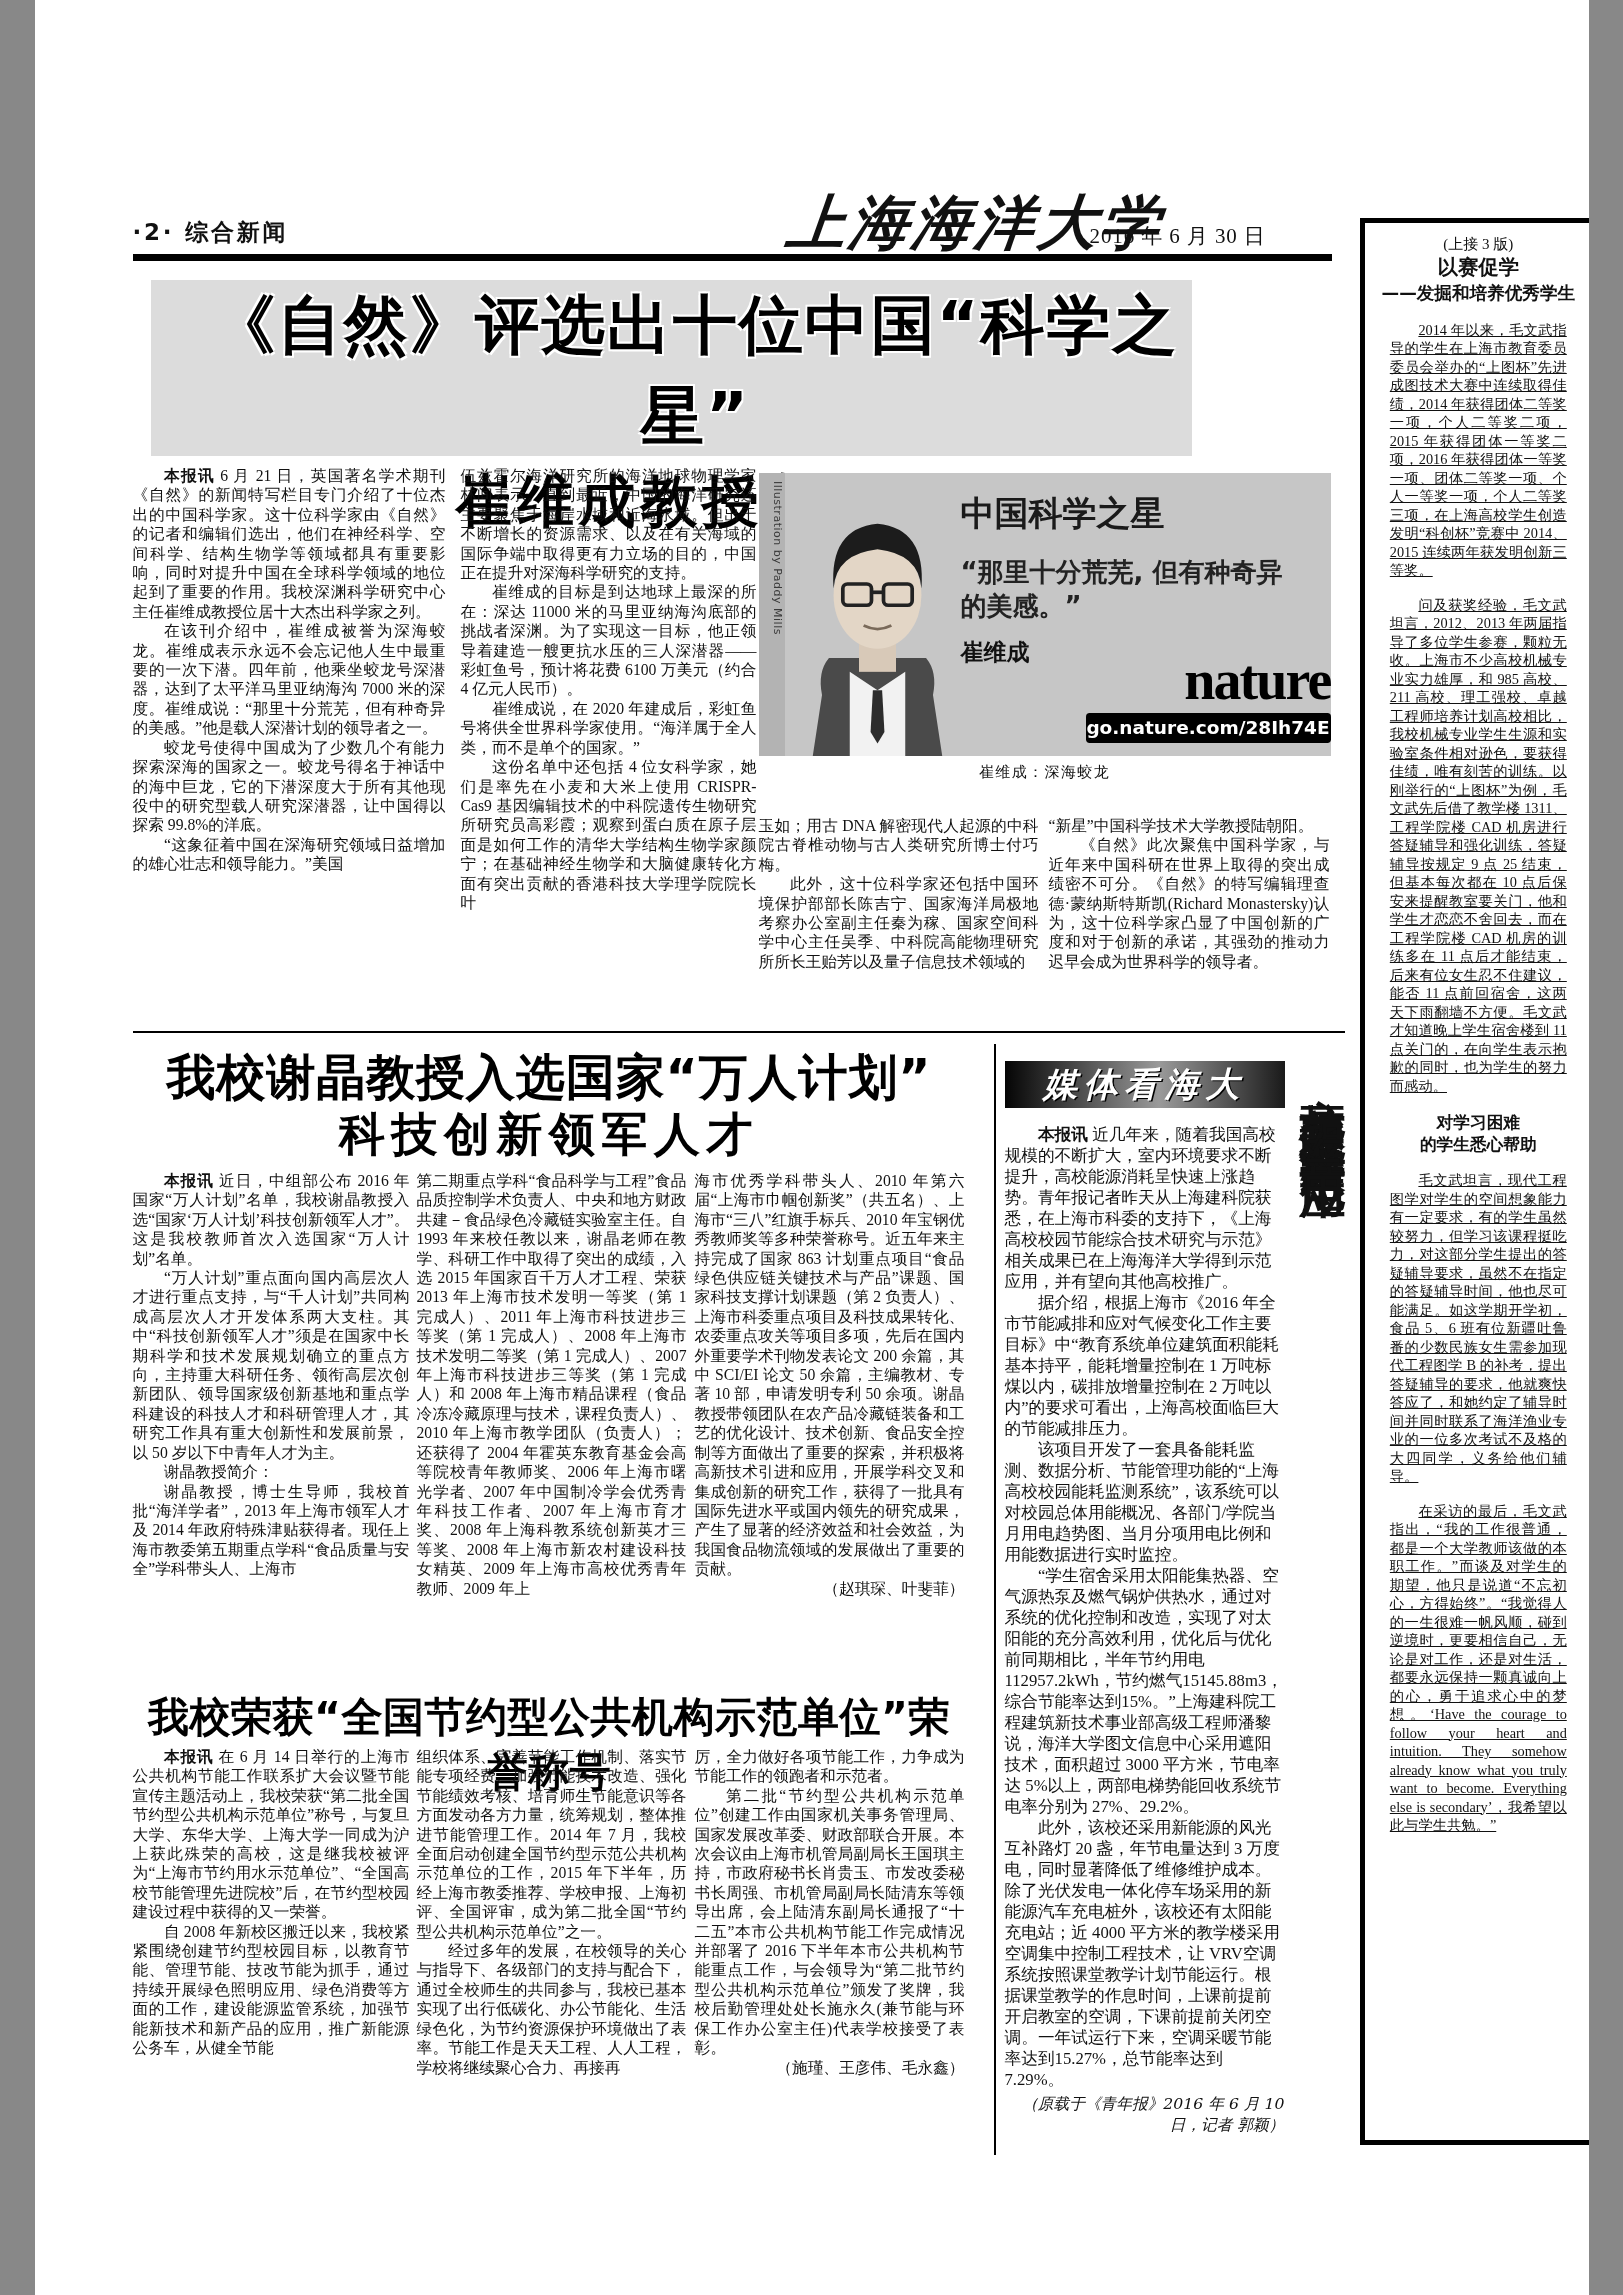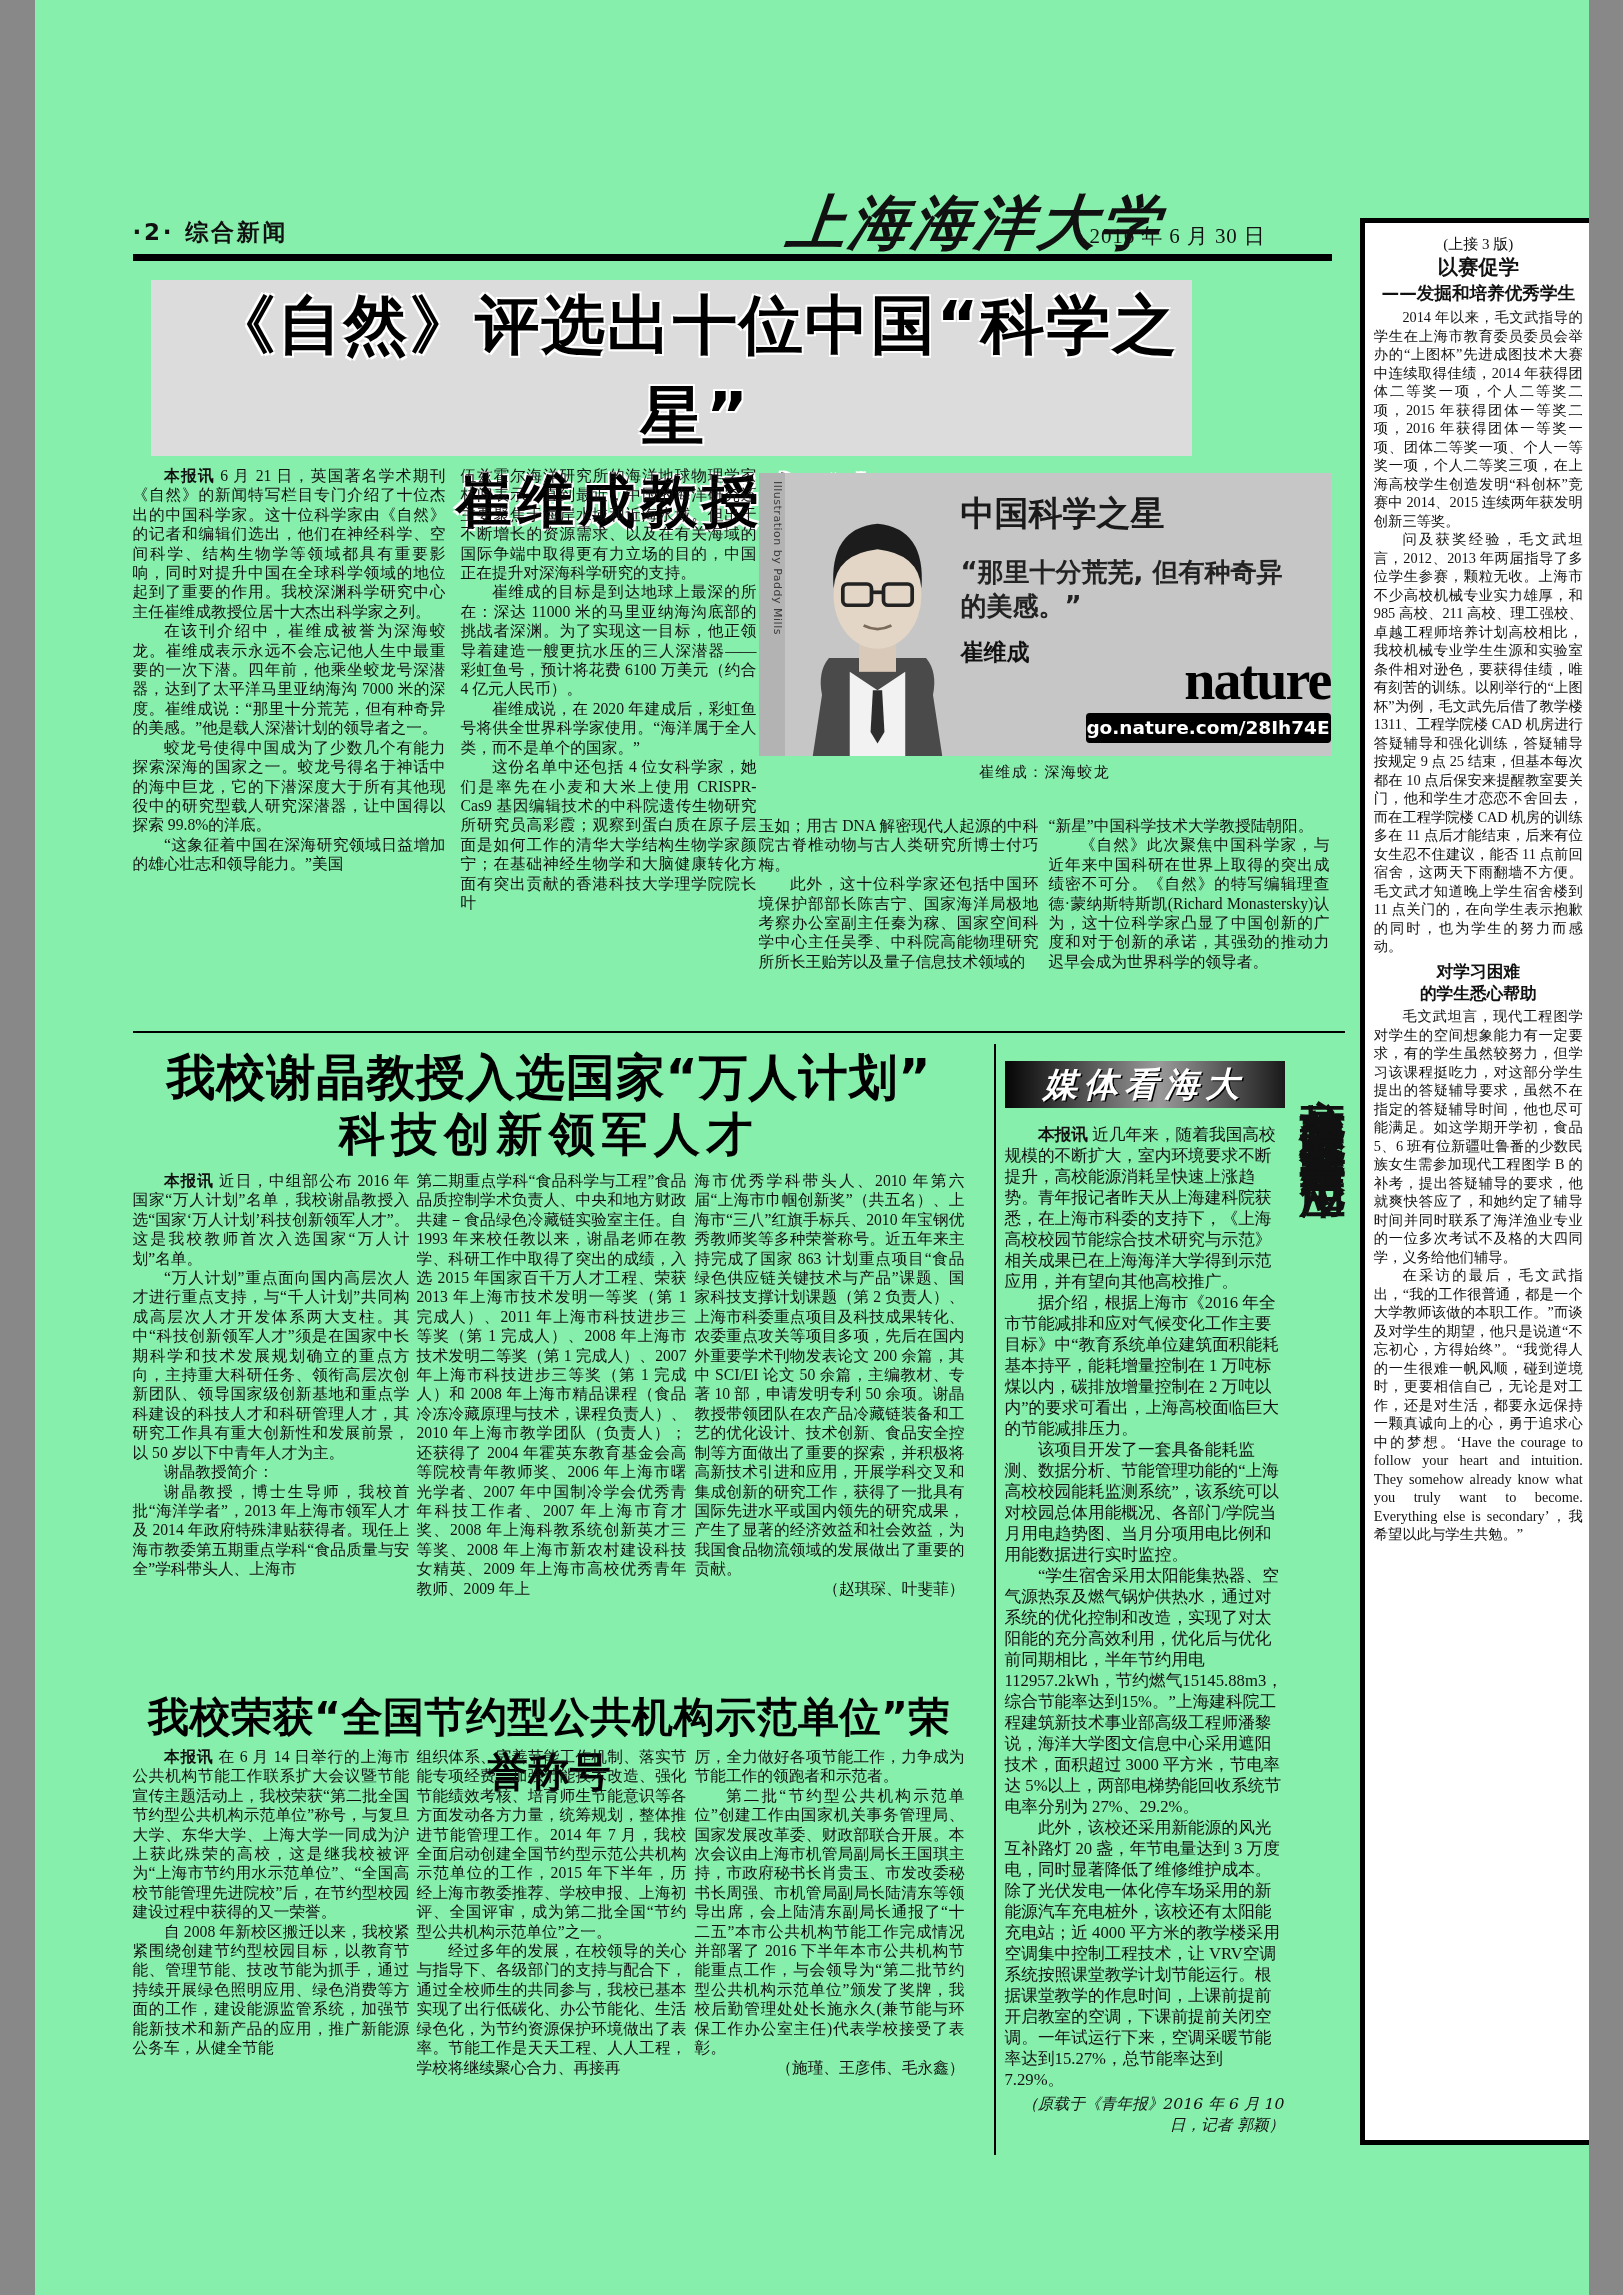--- a/index.html
+++ b/index.html
@@ -1,16 +1,16 @@
 <!DOCTYPE html>
 <html style="font-size:7.4px"><head>
 <meta charset="utf-8">
 <style>
   html,body{margin:0;padding:0;background:#888;}
-  #page{position:relative;width:1554px;height:2295px;background:#86efac;margin:0 auto;
+  #page{position:relative;width:1554px;height:2295px;background:#ffffff;margin:0 auto;
         font-family:"Liberation Serif","DejaVu Serif",serif;color:#111;overflow:hidden;}
   .abs{position:absolute;}
   
   #hdr-left{left:98px;top:217px;font-size:23px;font-weight:bold;font-family:"DejaVu Sans",sans-serif;letter-spacing:2.8px;}
   #masthead{left:713px;top:184px;width:454px;text-align:center;font-size:59px;font-weight:bold;
             font-family:"DejaVu Serif",serif;font-style:italic;transform:skewX(-6deg);letter-spacing:3.7px;}
   #hdr-date{left:1055px;top:222px;font-size:21px;letter-spacing:0.9px;}
   #hdr-rule{left:98px;top:254px;width:1199px;height:7.4px;background:#000;}
   
   #a1-box{left:116px;top:280px;width:1041px;height:176px;background:#dcdcdc;text-align:center;
@@ -56,21 +56,21 @@
   #media-col p.cite{text-indent:0;text-align:right;font-family:"DejaVu Serif",serif;font-style:italic;font-size:15.7px;margin-top:2.8px;}
   
   #vhead{left:1255px;top:1061px;width:68px;height:740px;writing-mode:vertical-rl;text-orientation:upright;
          font-family:"DejaVu Sans",sans-serif;font-weight:bold;font-size:46px;letter-spacing:5.6px;line-height:68px;}
   
   #sidebar{left:1325px;top:218px;width:209px;height:1893px;border:5.6px solid #000;background:#fff;
            padding:12px 9.3px;font-size:14.3px;line-height:18.5px;text-align:justify;}
   #sidebar .cont{text-align:center;font-size:15px;}
   #sidebar .t1{text-align:center;font-family:"DejaVu Sans",sans-serif;font-weight:bold;font-size:20.4px;line-height:27px;}
   #sidebar .t2{text-align:center;font-family:"DejaVu Sans",sans-serif;font-weight:bold;font-size:17.6px;line-height:24px;margin-bottom:3.7px;}
-  #sidebar p{margin:0;text-indent:2em;}
+  #sidebar p{margin:16px;text-indent:2em;text-decoration:underline;}
   #sidebar .sub{font-family:"DejaVu Sans",sans-serif;font-weight:bold;text-align:center;text-indent:0;
                 font-size:16.7px;line-height:22px;margin:4.6px 0 2.8px 0;}
 </style>
 </head>
 <body>
 
 <div id="page">
 
   <div class="abs" id="hdr-left">
     <span>·2·</span>

